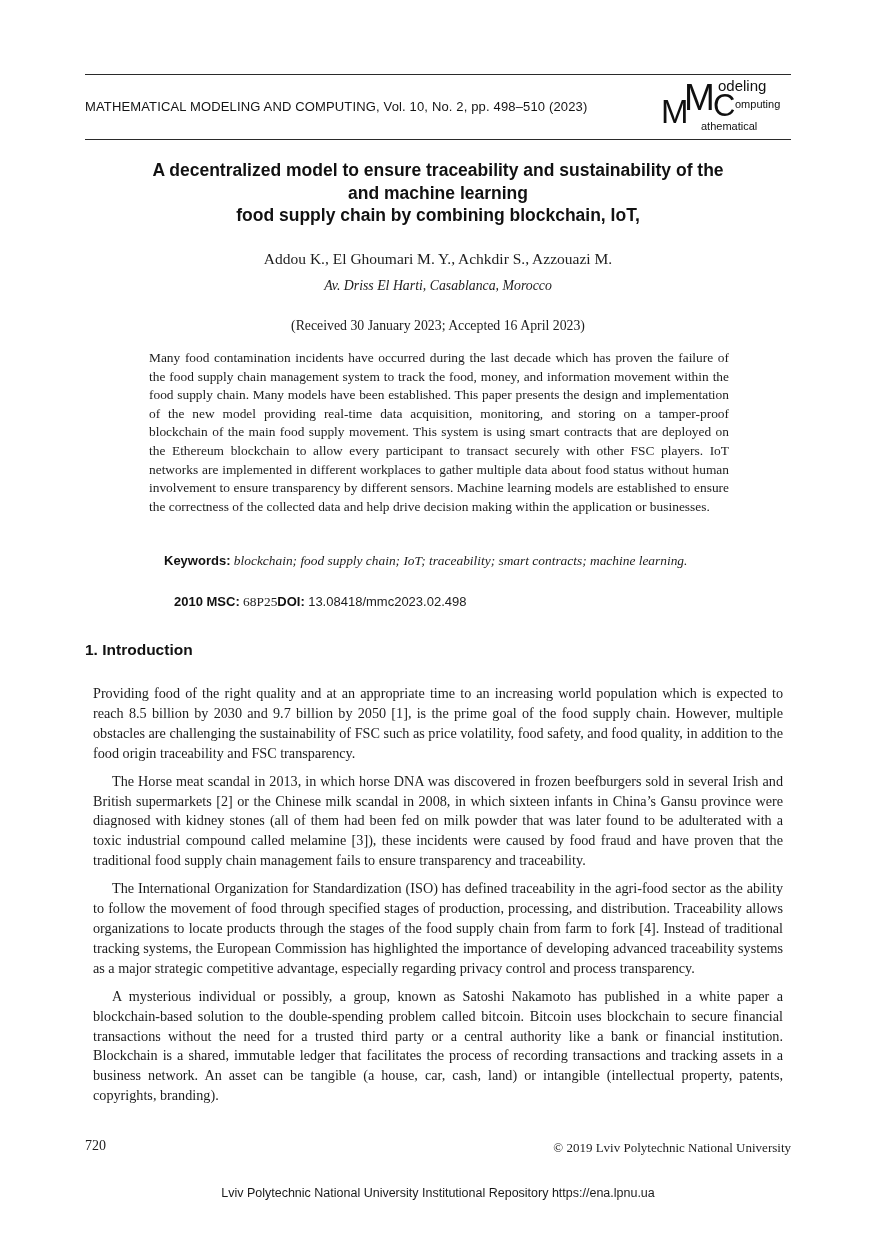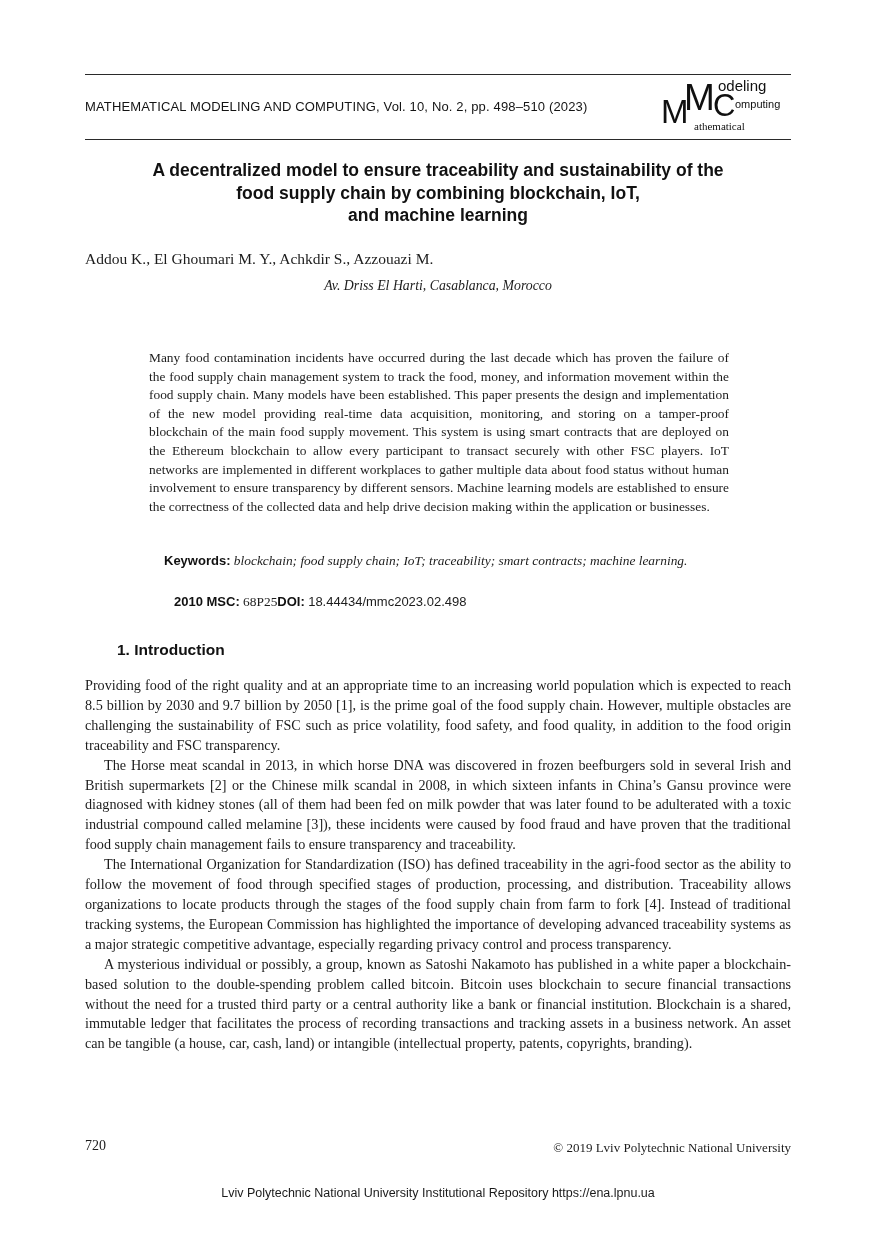--- a/index.html
+++ b/index.html
@@ -32,35 +32,35 @@
     width: 128px; height: 60px;
     font-family: "Liberation Sans", sans-serif;
     color: #101010;
   }
   .logo span { position: absolute; line-height: 1; }
   .logo .m1 { left: 0px;  top: 18px; font-size: 33px; }
   .logo .m2 { left: 23px; top: 2px;  font-size: 37px; }
   .logo .cc { left: 52px; top: 13px; font-size: 31px; }
   .logo .w-odeling     { left: 57px; top: 1px;  font-size: 15px; }
   .logo .w-omputing    { left: 74px; top: 22px; font-size: 11px; }
-  .logo .w-athematical { left: 33px; top: 44px; font-size: 11px; font-family: Liberation Serif, serif; }
+  .logo .w-athematical { left: 40px; top: 44px; font-size: 11px; }
 
   
   .title {
     position: absolute; left: 85px; top: 159px; width: 706px;
     text-align: center;
     font-family: "Liberation Sans", sans-serif;
     font-weight: bold; font-size: 17.5px; line-height: 22.5px;
     color: #111111;
   }
   .title span { display: block; }
 
   .authors {
     position: absolute; left: 85px; top: 250px; width: 706px;
-    text-align: left; font-size: 15.5px; color: #1c1c1c;
+    text-align: center; font-size: 15.5px; color: #1c1c1c;
   }
 
   .affiliation {
     position: absolute; left: 85px; top: 277px; width: 706px;
     text-align: center; font-style: italic;
     font-size: 13.8px; line-height: 17px; color: #1c1c1c;
   }
   .affiliation span { display: block; }
 
   .received {
@@ -88,27 +88,27 @@
     display: flex; justify-content: flex-start;
     font-size: 13.4px;
   }
   .msc-left { padding-left: 15px; }
   .doi-value { font-family: "Liberation Sans", sans-serif; font-size: 13px; }
 
   
   .section-heading {
     position: absolute; left: 85px; top: 641px; width: 706px;
     font-family: "Liberation Sans", sans-serif;
-    font-weight: bold; font-size: 15.5px; color: #111111; margin-left: 32px;
+    font-weight: bold; font-size: 15.5px; color: #111111;
   }
   .body-text {
     position: absolute; left: 85px; top: 676px; width: 706px;
   }
   .body-text p {
-    margin: 0; text-align: justify;
+    margin: 8px; text-align: justify;
     font-size: 14.2px; line-height: 19.9px; color: #1c1c1c;
   }
   .body-text p.indent { text-indent: 19px; }
 
   
   .page-number {
     position: absolute; left: 85px; top: 1138px;
     font-size: 14px;
   }
   .copyright {
@@ -134,46 +134,47 @@
       <span class="m2">M</span>
       <span class="cc">C</span>
       <span class="w-odeling">odeling</span>
       <span class="w-omputing">omputing</span>
       <span class="w-athematical">athematical</span>
     </div>
   </div>
 
   <div class="title">
     <span>A decentralized model to ensure traceability and sustainability of the</span>
+    <span>and machine learning</span>
     <span>food supply chain by combining blockchain, IoT,</span>
-    <span>and machine learning</span>
   </div>
 
   <div class="authors">Addou K., El Ghoumari M. Y., Achkdir S., Azzouazi M.</div>
 
   <div class="affiliation">
     <span>Av. Driss El Harti, Casablanca, Morocco</span>
   </div>
 
+  <div class="received">(Received 30 January 2023; Accepted 16 April 2023)</div>
 
   <div class="abstract">Many food contamination incidents have occurred during the last decade which has proven the failure of the food supply chain management system to track the food, money, and information movement within the food supply chain. Many models have been established. This paper presents the design and implementation of the new model providing real-time data acquisition, monitoring, and storing on a tamper-proof blockchain of the main food supply movement. This system is using smart contracts that are deployed on the Ethereum blockchain to allow every participant to transact securely with other FSC players. IoT networks are implemented in different workplaces to gather multiple data about food status without human involvement to ensure transparency by different sensors. Machine learning models are established to ensure the correctness of the collected data and help drive decision making within the application or businesses.</div>
 
   <div class="keywords">
     <span class="label-sans">Keywords:</span>
     <span class="kw-text">blockchain; food supply chain; IoT; traceability; smart contracts; machine learning.</span>
   </div>
 
   <div class="msc-row">
     <span class="msc-left">
       <span class="label-sans">2010 MSC:</span>
       <span>68P25</span>
     </span>
     <span class="doi-right">
       <span class="label-sans">DOI:</span>
-      <span class="doi-value">18.44434/mmc2023.02.498</span>
+      <span class="doi-value">13.08418/mmc2023.02.498</span>
     </span>
   </div>
 
   <div class="section-heading">1.  Introduction</div>
 
   <div class="body-text">
     <p>Providing food of the right quality and at an appropriate time to an increasing world population which is expected to reach 8.5 billion by 2030 and 9.7 billion by 2050 [1], is the prime goal of the food supply chain.  However, multiple obstacles are challenging the sustainability of FSC such as price volatility, food safety, and food quality, in addition to the food origin traceability and FSC transparency.</p>
     <p class="indent">The Horse meat scandal in 2013, in which horse DNA was discovered in frozen beefburgers sold in several Irish and British supermarkets [2] or the Chinese milk scandal in 2008, in which sixteen infants in China’s Gansu province were diagnosed with kidney stones (all of them had been fed on milk powder that was later found to be adulterated with a toxic industrial compound called melamine [3]), these incidents were caused by food fraud and have proven that the traditional food supply chain management fails to ensure transparency and traceability.</p>
     <p class="indent">The International Organization for Standardization (ISO) has defined traceability in the agri-food sector as the ability to follow the movement of food through specified stages of production, processing, and distribution.  Traceability allows organizations to locate products through the stages of the food supply chain from farm to fork [4].  Instead of traditional tracking systems, the European Commission has highlighted the importance of developing advanced traceability systems as a major strategic competitive advantage, especially regarding privacy control and process transparency.</p>
     <p class="indent">A mysterious individual or possibly, a group, known as Satoshi Nakamoto has published in a white paper a blockchain-based solution to the double-spending problem called bitcoin.  Bitcoin uses blockchain to secure financial transactions without the need for a trusted third party or a central authority like a bank or financial institution.  Blockchain is a shared, immutable ledger that facilitates the process of recording transactions and tracking assets in a business network.  An asset can be tangible (a house, car, cash, land) or intangible (intellectual property, patents, copyrights, branding).</p>

